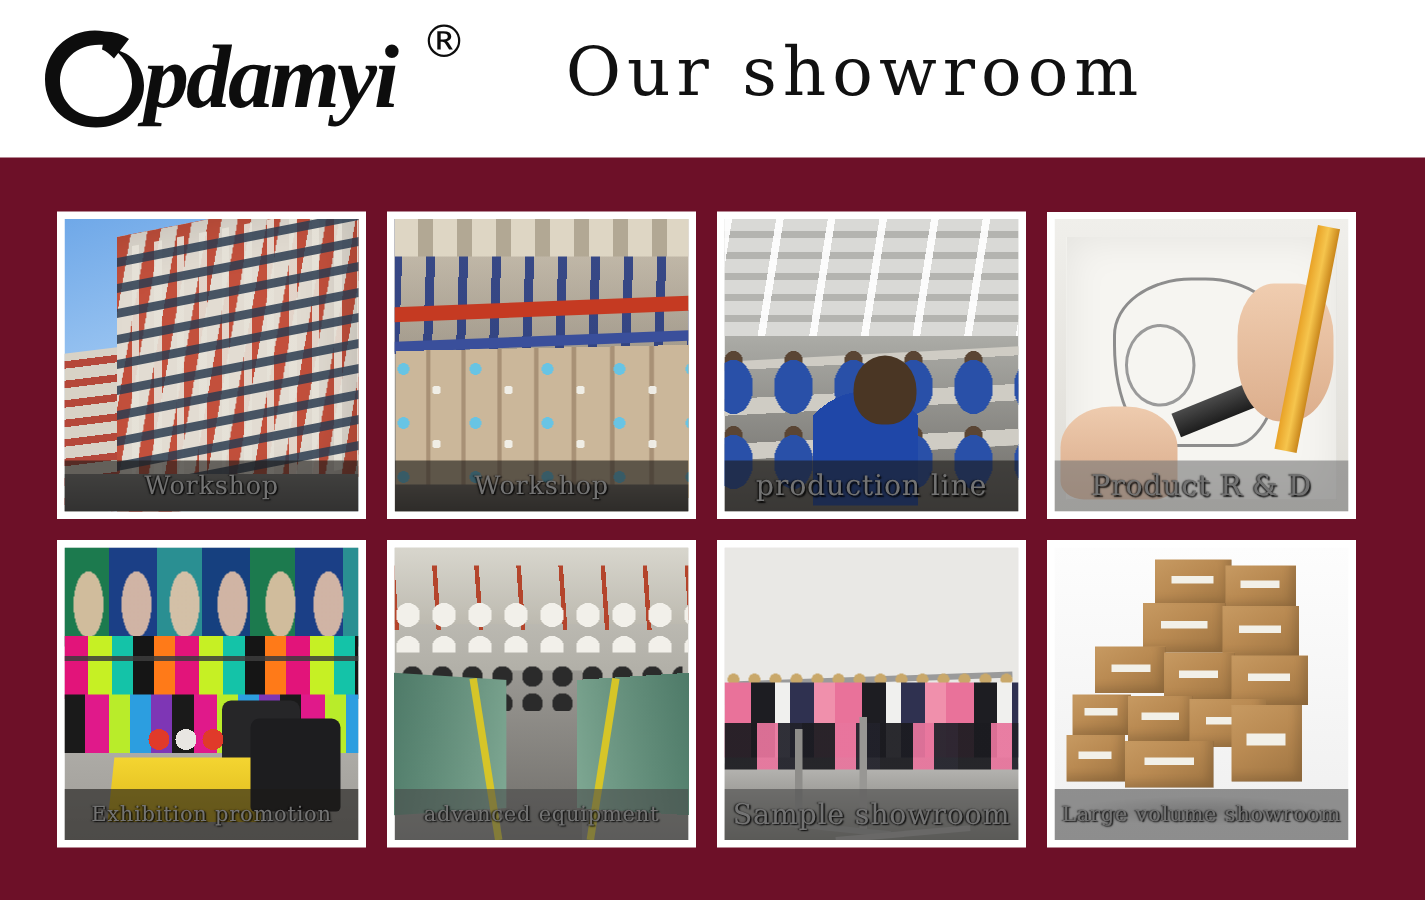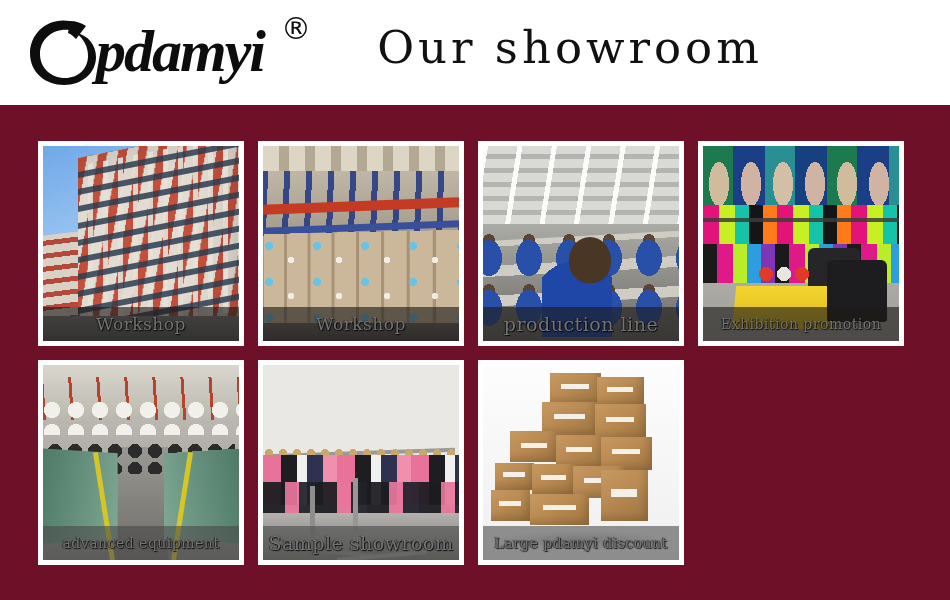--- a/index.html
+++ b/index.html
@@ -455,20 +455,35 @@
             <div class="p-ceil"></div>
             <div class="p-tables"></div>
             <div class="p-workers"></div>
             <div class="p-fore"></div>
             <div class="p-head"></div>
           </div>
           <div class="caption cap-dark small">production line</div>
         </div>
       </div>
 
+      <div class="tile">
+        <div class="tile-photo">
+          <div class="scene">
+            <div class="r-bg"></div>
+            <div class="r-paper"></div>
+            <div class="r-sketch"></div>
+            <div class="r-sketch2"></div>
+            <div class="r-hand2"></div>
+            <div class="r-ruler"></div>
+            <div class="r-hand1"></div>
+            <div class="r-pencil"></div>
+          </div>
+          <div class="caption cap-grey small">Product R &amp; D</div>
+        </div>
+      </div>
 
       <div class="tile">
         <div class="tile-photo">
           <div class="scene">
             <div class="e-bg"></div>
             <div class="e-posters"></div>
             <div class="e-poster-figs"></div>
             <div class="e-rack1"></div>
             <div class="e-rack2"></div>
             <div class="e-chair2"></div>
@@ -529,19 +544,19 @@
             <div class="b-box" style="left:37%;top:36%;width:24%;height:17%"></div>
             <div class="b-box" style="left:60%;top:37%;width:26%;height:17%"></div>
             <div class="b-box" style="left:6%;top:50%;width:20%;height:14%"></div>
             <div class="b-box" style="left:25%;top:51%;width:22%;height:15%"></div>
             <div class="b-box" style="left:46%;top:52%;width:26%;height:16%"></div>
             <div class="b-box" style="left:60%;top:54%;width:24%;height:26%"></div>
             <div class="b-box" style="left:4%;top:64%;width:20%;height:16%"></div>
             <div class="b-box" style="left:24%;top:66%;width:30%;height:16%"></div>
             <div class="b-shadow"></div>
           </div>
-          <div class="caption cap-mid xsmall">Large pdamyi discount</div>
+          <div class="caption cap-mid xsmall">Large volume showroom</div>
         </div>
       </div>
 
     </div>
   </div>
 </div>
 
 </body></html>

